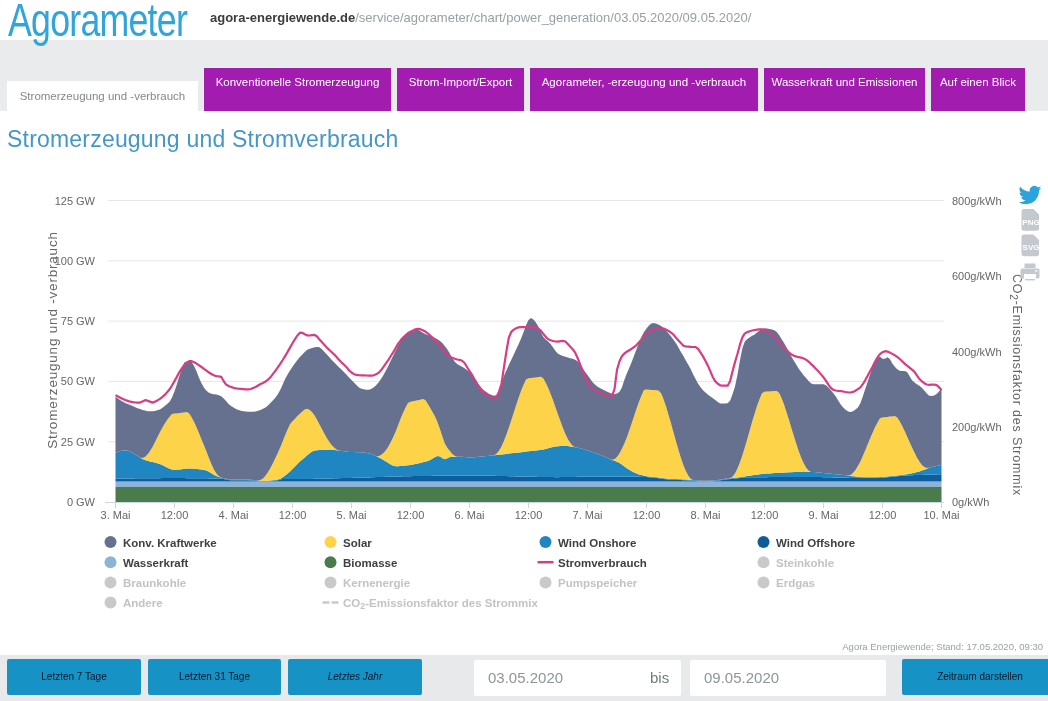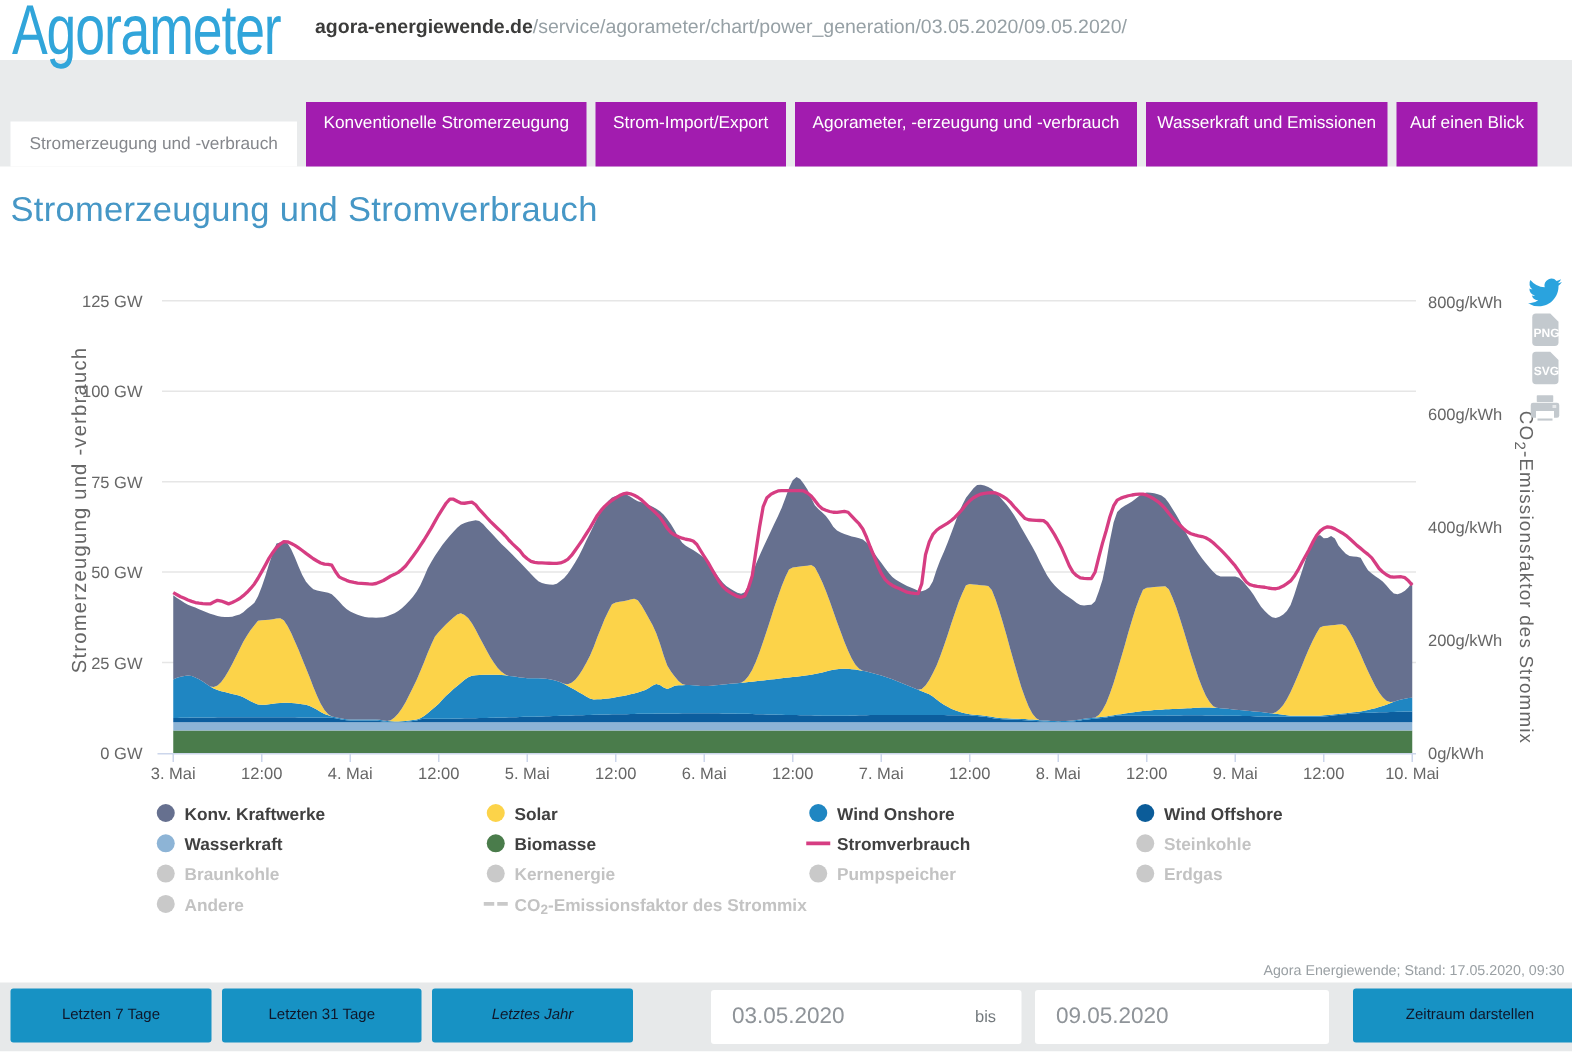--- a/index.html
+++ b/index.html
@@ -8,21 +8,21 @@
 .grayband { position:absolute; left:0; top:40px; width:1048px; height:71px; background:#e9ebec; }
 .tabs { position:absolute; left:7px; bottom:0; display:flex; align-items:flex-end; }
 .tab { height:43px; line-height:29px; font-size:11.5px; margin-right:6px; background:#a21caf; color:#fff; white-space:nowrap; text-align:center; overflow:hidden; }
 .tab.active { background:#fff; color:#85878c; height:30px; line-height:30px; }
 h1 { position:absolute; left:7px; top:126px; font-size:23px; font-weight:normal; color:#4697c6; letter-spacing:0.2px; }
 .axlab { font-size:11px; fill:#666666; }
 .leglab { font-size:11.5px; font-weight:bold; }
 .bottombar { position:absolute; left:0; top:655px; width:1048px; height:46px; background:#e7e9ea; }
 .btn { position:absolute; top:4px; height:36px; background:#1792c4; color:#0f172a; font-size:10px; text-align:center; line-height:36px; border-radius:2px; }
 .inp { position:absolute; top:5px; height:36px; background:#fff; color:#8f9499; font-size:15px; line-height:36px; padding-left:14px; border-radius:2px; }
-.bis { position:absolute; top:5px; left:650px; line-height:36px; font-size:11px; color:#73797d; }
+.bis { position:absolute; top:5px; left:650px; line-height:36px; font-size:15px; color:#73797d; }
 </style></head>
 <body>
 <div class="logo">Agorameter</div>
 <div class="url"><b>agora-energiewende.de</b>/service/agorameter/chart/power_generation/03.05.2020/09.05.2020/</div>
 <div class="grayband">
   <div class="tabs">
     <div class="tab active" style="width:191px">Stromerzeugung und -verbrauch</div>
     <div class="tab" style="width:187px">Konventionelle Stromerzeugung</div>
     <div class="tab" style="width:127px">Strom-Import/Export</div>
     <div class="tab" style="width:228px">Agorameter, -erzeugung und -verbrauch</div>

